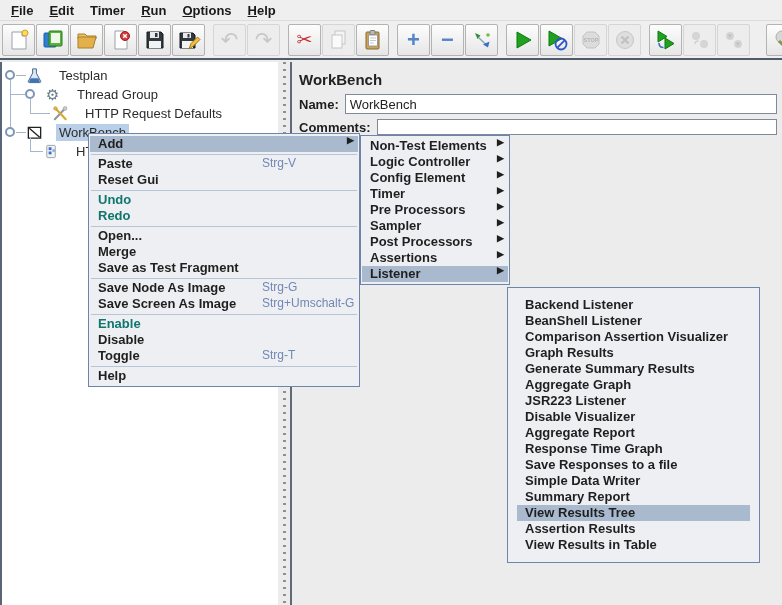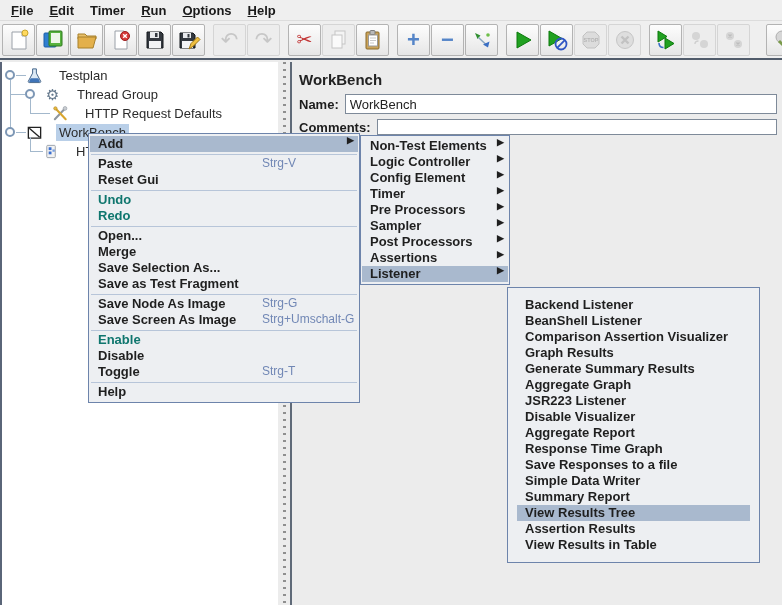--- a/index.html
+++ b/index.html
@@ -368,23 +368,20 @@
       <span>Redo</span>
     </div>
     <div class="msep"></div>
     <div class="mi">
       <span>Open...</span>
     </div>
     <div class="mi">
       <span>Merge</span>
     </div>
     <div class="mi">
-      <span>Save Selection As...</span>
-    </div>
-    <div class="mi">
       <span>Save as Test Fragment</span>
     </div>
     <div class="msep"></div>
     <div class="mi">
       <span>Save Node As Image</span>
       <span class="sc">Strg-G</span>
     </div>
     <div class="mi">
       <span>Save Screen As Image</span>
       <span class="sc">Strg+Umschalt-G</span>

